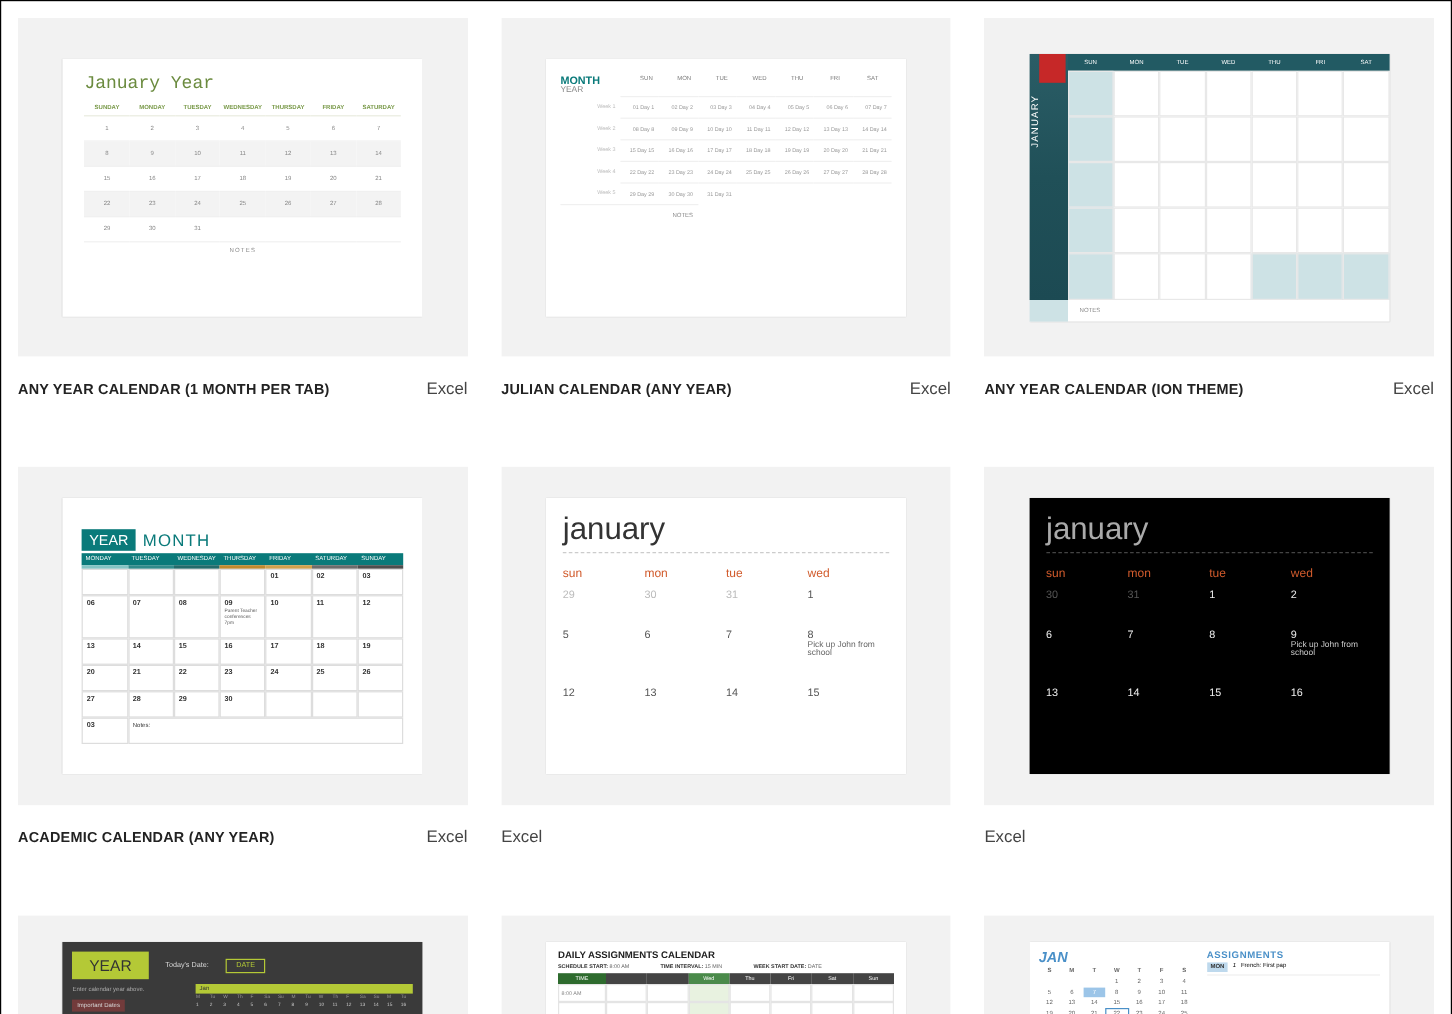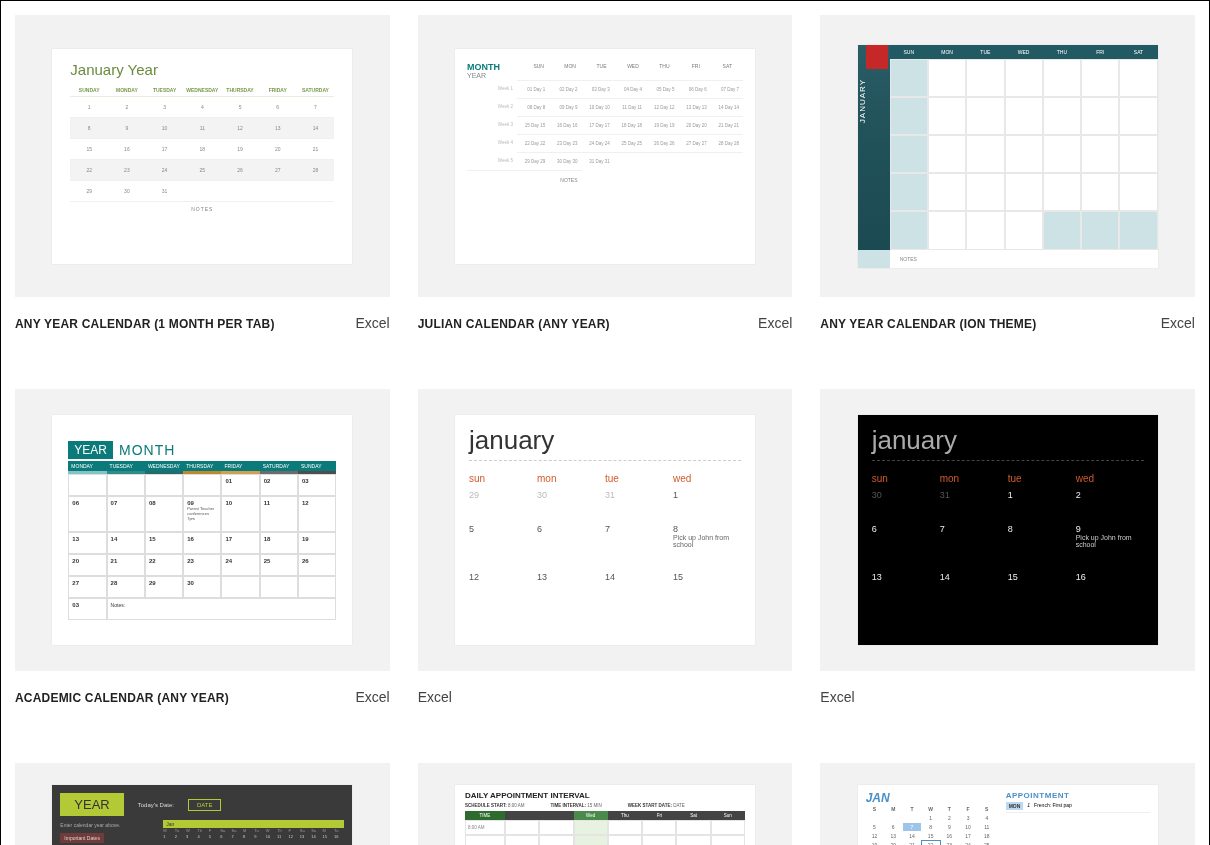--- a/index.html
+++ b/index.html
@@ -43,21 +43,21 @@
     justify-content: center;
     overflow: hidden;
     position: relative;
   }
   .thumb-inner {
     background: #fff;
     box-shadow: 0 0 1px rgba(0,0,0,.15);
   }
   
   .t1 { width: 300px; height: 215px; padding: 12px 18px; }
-  .t1-title { font-family: Liberation Sans, sans-serif; color:#6b8b3f; font-size:15px; margin-bottom:6px; }
+  .t1-title { font-family: Liberation Mono, monospace; color:#6b8b3f; font-size:15px; margin-bottom:6px; }
   .t1-tbl { display:grid; grid-template-columns: repeat(7,1fr); font-size:5px; color:#888; }
   .t1-h { color:#7a9a4a; text-transform:uppercase; text-align:center; padding:3px 0; border-bottom:1px solid #e9ecdf; font-weight:600;}
   .t1-c { text-align:center; padding:7px 0; border-bottom:1px solid #f0f0f0;}
   .t1-notes { text-align:center; font-size:5px; color:#888; padding:4px 0; grid-column: span 7; text-transform:uppercase; letter-spacing:1px;}
   
   .t2 { width: 300px; height: 215px; padding: 14px 12px; }
   .t2-head { display:flex; }
   .t2-my { width:56px; font-size:9px; line-height:1.1; color:#0a7a7a; font-weight:700; }
   .t2-days { flex:1; display:grid; grid-template-columns:repeat(7,1fr); font-size:5px; color:#7a7a7a; text-transform:uppercase; text-align:center;}
   .t2-grid { display:grid; grid-template-columns:50px repeat(7,1fr); font-size:4.5px; color:#999;}
@@ -537,21 +537,21 @@
               </div>
           </div>
         </div>
       </div>
     </div>
   </div>
 
   <div class="card">
     <div class="thumb thumb8">
       <div class="thumb-inner t8">
-        <div class="t8-title">DAILY APPOINTMENT INTERVAL</div>
+        <div class="t8-title">DAILY ASSIGNMENTS CALENDAR</div>
         <div class="t8-meta">
           <span><b>SCHEDULE START:</b> <span>8:00 AM</span></span>
           <span><b>TIME INTERVAL:</b> <span>15 MIN</span></span>
           <span><b>WEEK START DATE:</b> <span>DATE</span></span>
         </div>
         <div class="t8-grid" id="t8grid">
             <div class="t8-h t8-h-time">TIME</div>
             <div class="t8-h"></div>
             <div class="t8-h"></div>
             <div class="t8-h t8-h-wed">Wed</div>
@@ -618,21 +618,21 @@
                 <div class="t9-d">19</div>
                 <div class="t9-d">20</div>
                 <div class="t9-d">21</div>
                 <div class="t9-d t9-outline">22</div>
                 <div class="t9-d">23</div>
                 <div class="t9-d">24</div>
                 <div class="t9-d">25</div>
               </div>
           </div>
           <div class="t9-assign">
-            <div class="t9-ah">APPOINTMENT</div>
+            <div class="t9-ah">ASSIGNMENTS</div>
             <div class="t9-row">
               <span class="t9-mon">MON</span>
               <span style="padding:0 4px; font-style:italic;">1</span>
               <span>French: First pap</span>
             </div>
           </div>
         </div>
       </div>
     </div>
   </div>

